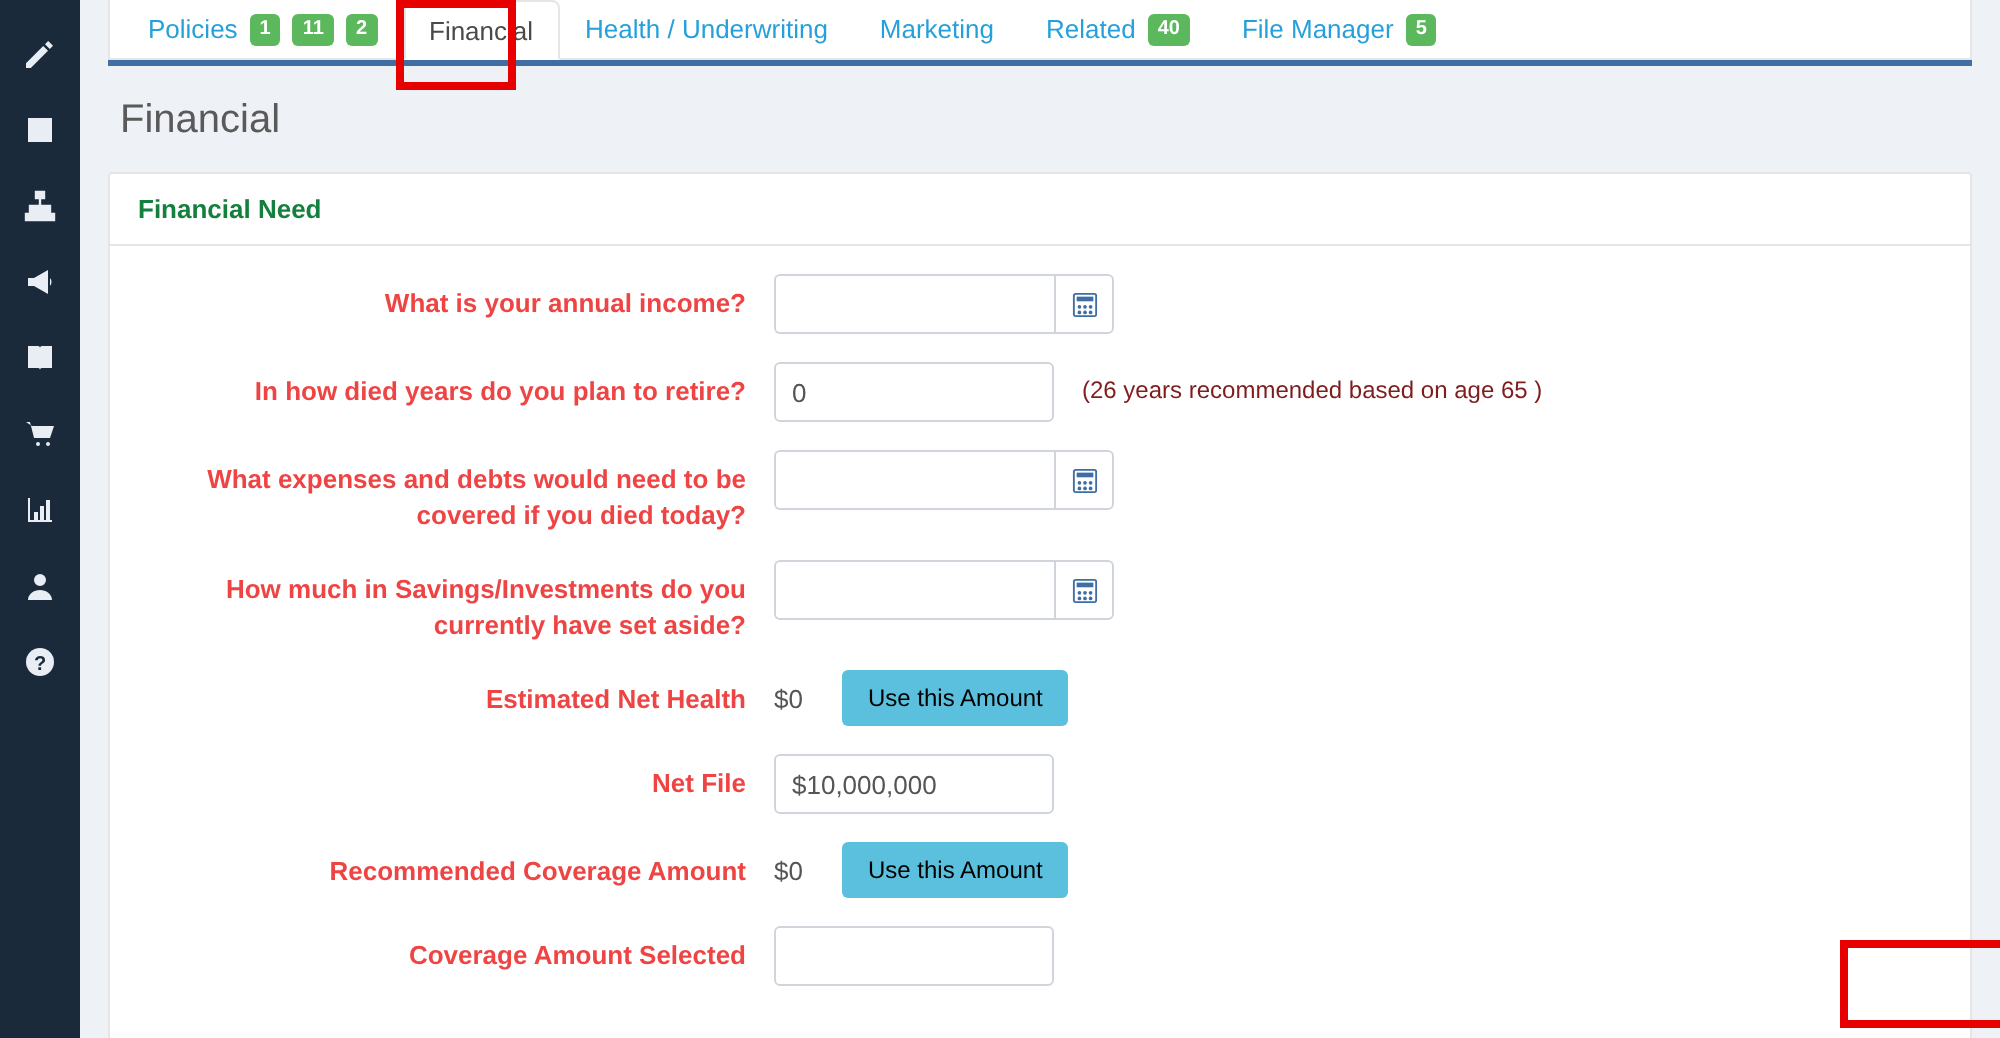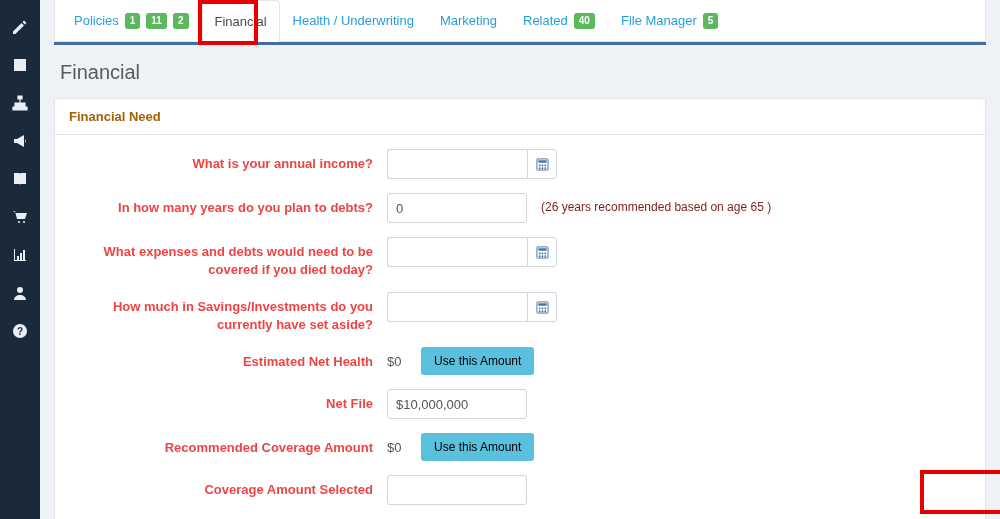--- a/index.html
+++ b/index.html
@@ -38,21 +38,21 @@
     padding: 0 14px 14px 14px;
     overflow: hidden;
     position: relative;
   }
   .tabs {
     background: #fff;
     border: 1px solid #e5e5e5;
     border-top: none;
     display: flex;
     align-items: center;
-    height: 42px;
+    height: 30px;
     padding: 0 6px;
   }
   .tab {
     color: #26a0da;
     font-size: 13px;
     padding: 0 12px;
     height: 100%;
     display: flex;
     align-items: center;
     cursor: pointer;
@@ -86,21 +86,21 @@
   }
   .panel {
     background: #fff;
     border: 1px solid #e5e5e5;
     border-radius: 2px;
   }
   .panel-heading {
     padding: 10px 14px;
     border-bottom: 1px solid #e5e5e5;
     font-weight: 700;
-    color: #a16207;
+    color: #15803d;
     font-size: 13px;
   }
   .panel-body { padding: 14px 18px 18px 18px; }
   .form-row {
     display: flex;
     align-items: flex-start;
     margin-bottom: 14px;
     gap: 14px;
   }
   .form-label {
@@ -257,21 +257,21 @@
                   <circle cx="10" cy="8" r="1" fill="#3f6ea5"></circle>
                   <circle cx="4" cy="11" r="1" fill="#3f6ea5"></circle>
                   <circle cx="7" cy="11" r="1" fill="#3f6ea5"></circle>
                   <circle cx="10" cy="11" r="1" fill="#3f6ea5"></circle>
                 </svg>
               </div>
           </div>
         </div>
 
         <div class="form-row">
-          <div class="form-label">In how many years do you plan to debts?</div>
+          <div class="form-label">In how died years do you plan to retire?</div>
           <input class="form-control" value="0" style="">
           <div class="help-text">(26 years recommended based on age 65 )</div>
         </div>
 
         <div class="form-row">
           <div class="form-label">What expenses and debts would need to be covered if you died today?</div>
           <div class="input-group">
             <input class="form-control" value="" style="">
             <div class="addon">
                 <svg viewBox="0 0 14 14">

